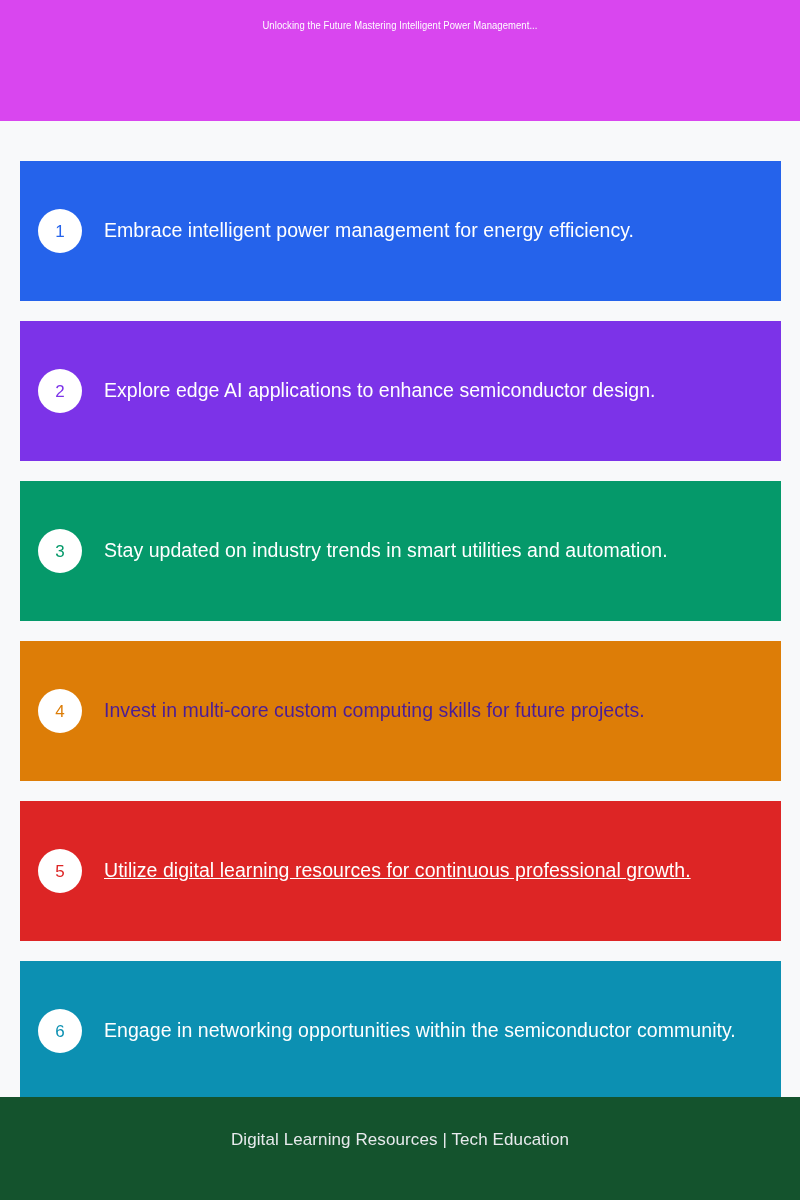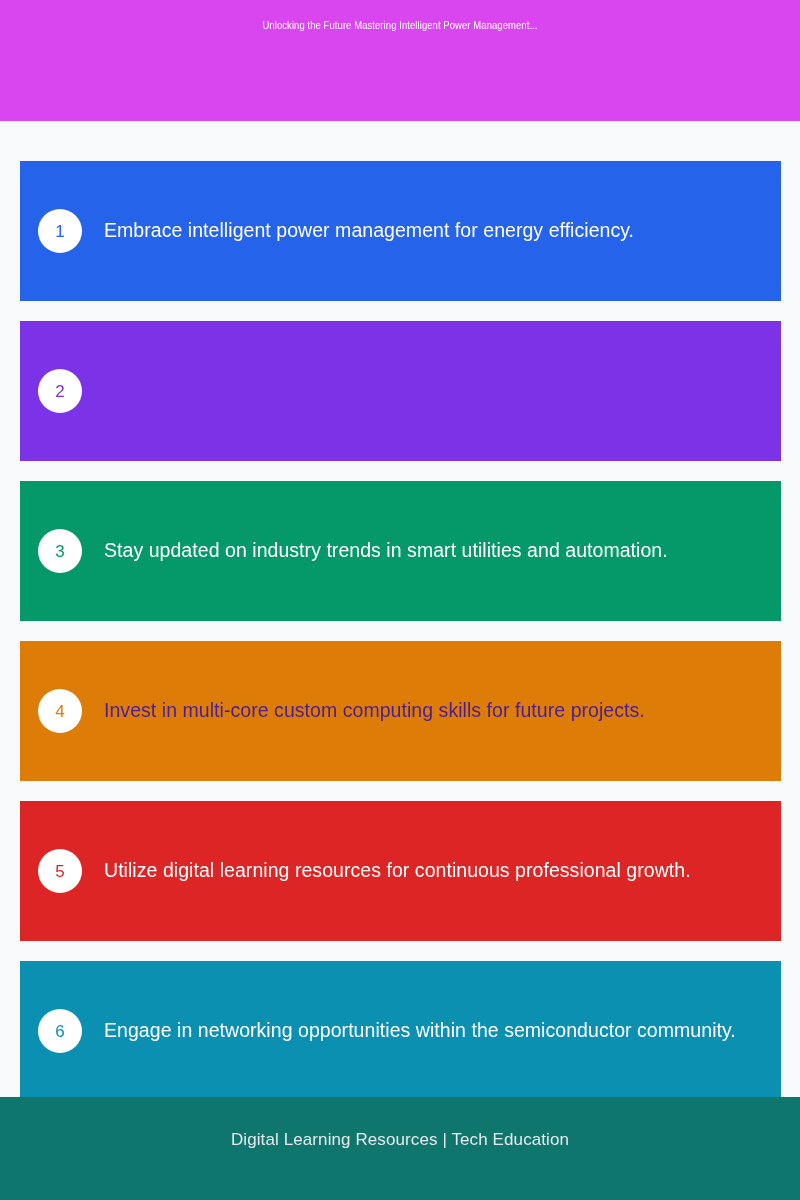--- a/index.html
+++ b/index.html
@@ -112,34 +112,35 @@
   <div class="header-title" style="color: rgb(255, 255, 255);">Unlocking the Future Mastering Intelligent Power Management...</div>
 </div>
 
 <div class="cards">
     <div class="card" style="background: rgb(37, 99, 235);">
       <div class="card-badge" style="background: rgb(255, 255, 255); color: rgb(37, 99, 235);">1</div>
       <div class="card-text" style="color: rgb(255, 255, 255);">Embrace intelligent power management for energy efficiency.</div>
     </div>
     <div class="card" style="background: rgb(124, 51, 232);">
       <div class="card-badge" style="background: rgb(255, 255, 255); color: rgb(124, 51, 232);">2</div>
+      <div class="card-text" style="color: rgb(255, 255, 255);">Explore edge AI applications to enhance semiconductor design.</div>
     </div>
     <div class="card" style="background: rgb(5, 153, 106);">
       <div class="card-badge" style="background: rgb(255, 255, 255); color: rgb(5, 153, 106);">3</div>
       <div class="card-text" style="color: rgb(255, 255, 255);">Stay updated on industry trends in smart utilities and automation.</div>
     </div>
     <div class="card" style="background: rgb(221, 125, 7);">
       <div class="card-badge" style="background: rgb(255, 255, 255); color: rgb(221, 125, 7);">4</div>
       <div class="card-text" style="color: #4c1d95;">Invest in multi-core custom computing skills for future projects.</div>
     </div>
     <div class="card" style="background: rgb(221, 37, 37);">
       <div class="card-badge" style="background: rgb(255, 255, 255); color: rgb(221, 37, 37);">5</div>
-      <div class="card-text" style="color: rgb(255, 255, 255);">Utilize digital learning resources for continuous professional growth.</div>
+      <div class="card-text" style="color: rgb(255, 255, 255); text-decoration: underline;">Utilize digital learning resources for continuous professional growth.</div>
     </div>
     <div class="card" style="background: rgb(12, 144, 178);">
       <div class="card-badge" style="background: rgb(255, 255, 255); color: rgb(12, 144, 178);">6</div>
       <div class="card-text" style="color: rgb(255, 255, 255);">Engage in networking opportunities within the semiconductor community.</div>
     </div>
   </div>
 
-<div class="footer" style="background: #0f766e;">
+<div class="footer" style="background: #14532d;">
   <div class="footer-text" style="color: rgb(232, 234, 237);">Digital Learning Resources | Tech Education</div>
 </div>
 
 </body></html>

